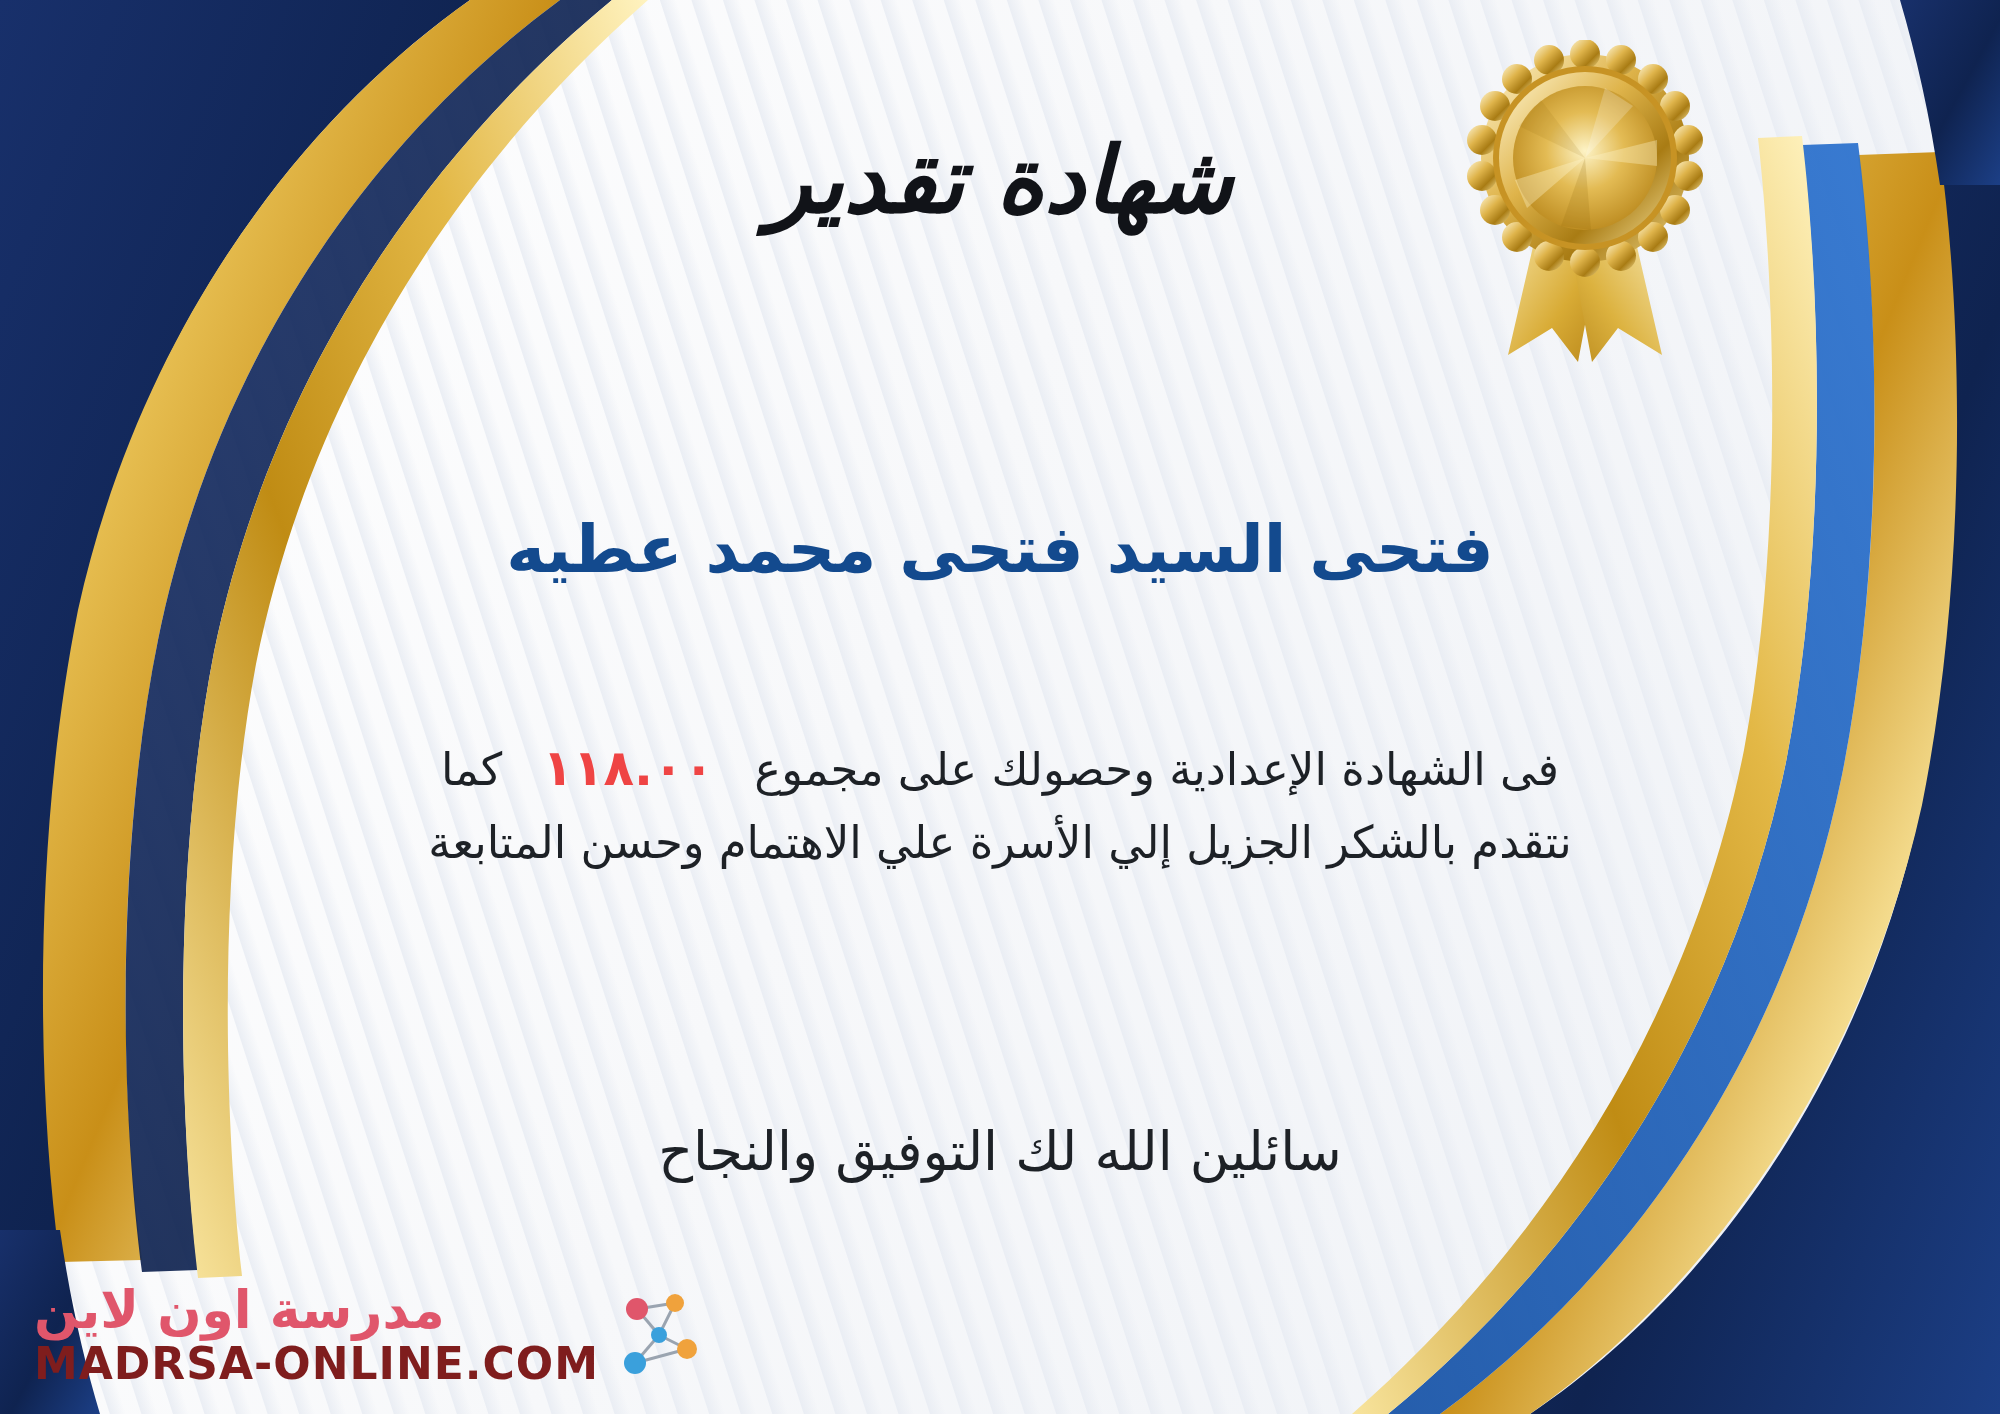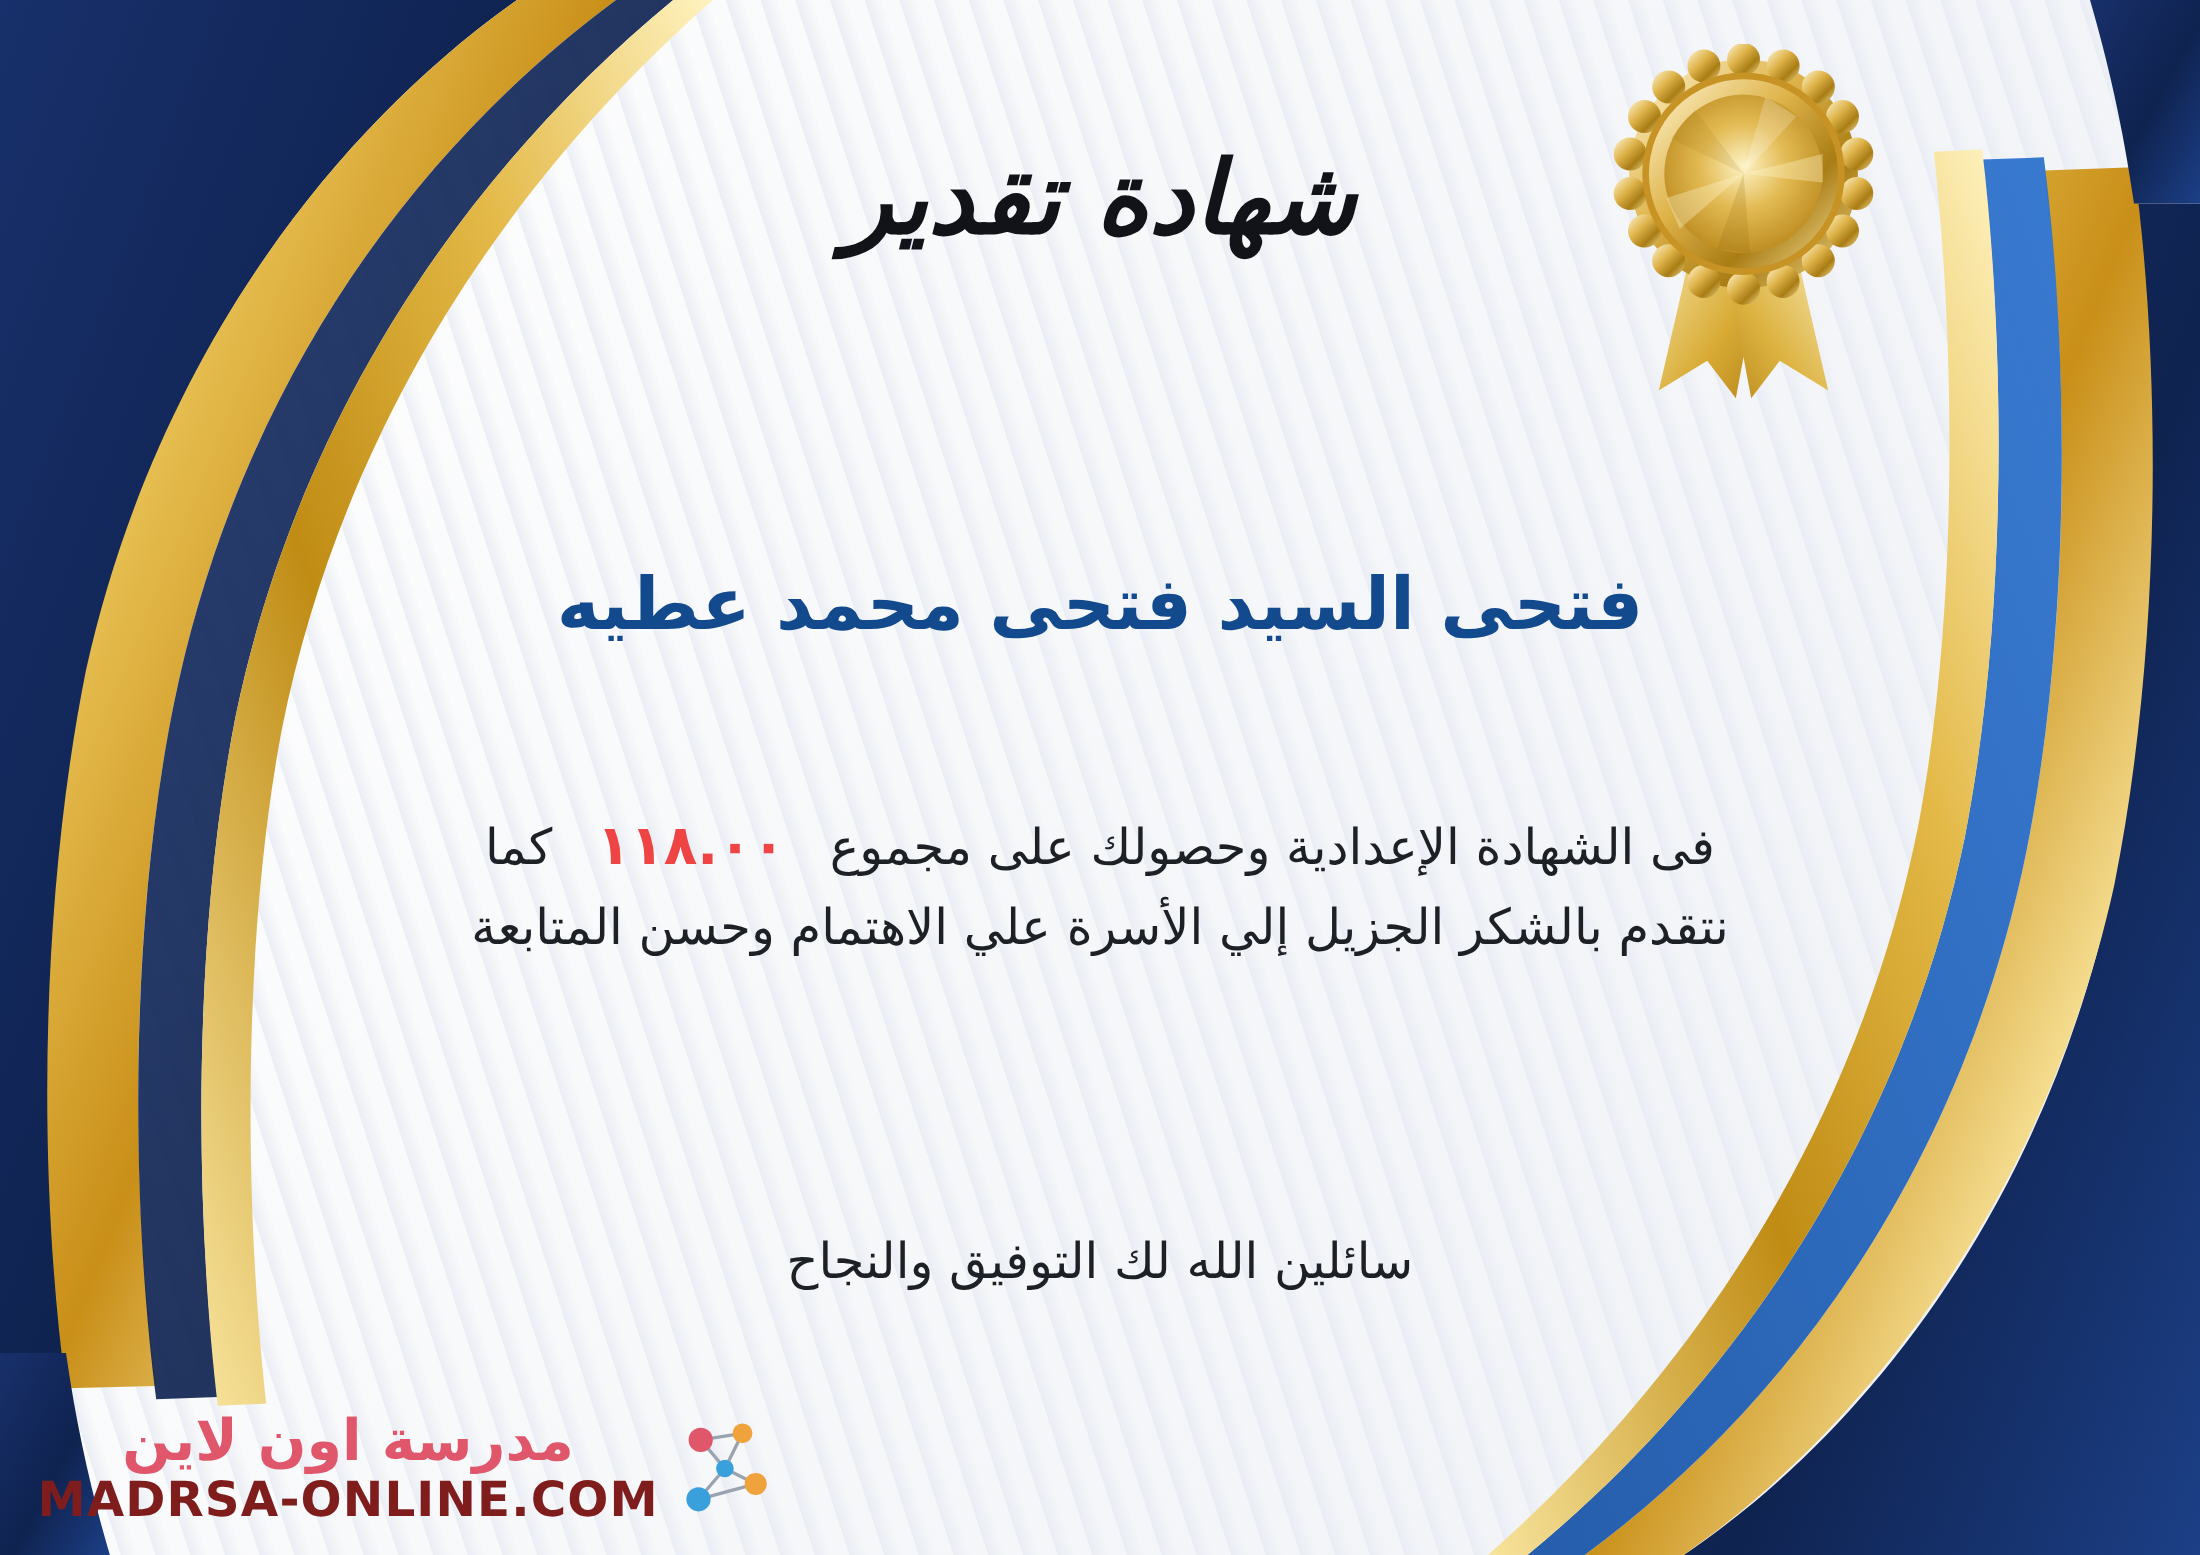--- a/index.html
+++ b/index.html
@@ -109,40 +109,40 @@
     font-size: 50px;
     letter-spacing: 2px;
     padding: 0 26px;
   }
 
   .closing {
     position: absolute;
     top: 1120px;
     right: 0;
     left: 0;
-    font-size: 45px;
+    font-size: 54px;
     color: #1d2126;
     font-weight: 500;
   }
 
   
   .brand {
     position: absolute;
     bottom: 28px;
     left: 34px;
     display: flex;
     flex-direction: row-reverse;
     align-items: center;
     gap: 14px;
     direction: rtl;
   }
   .brand-text {
     display: flex;
     flex-direction: column;
-    align-items: center;
+    align-items: flex-end;
     line-height: 1;
   }
   .brand-ar {
     font-size: 52px;
     font-weight: 700;
     color: #e0566b;
     letter-spacing: 0px;
     direction: rtl;
   }
   .brand-url {

